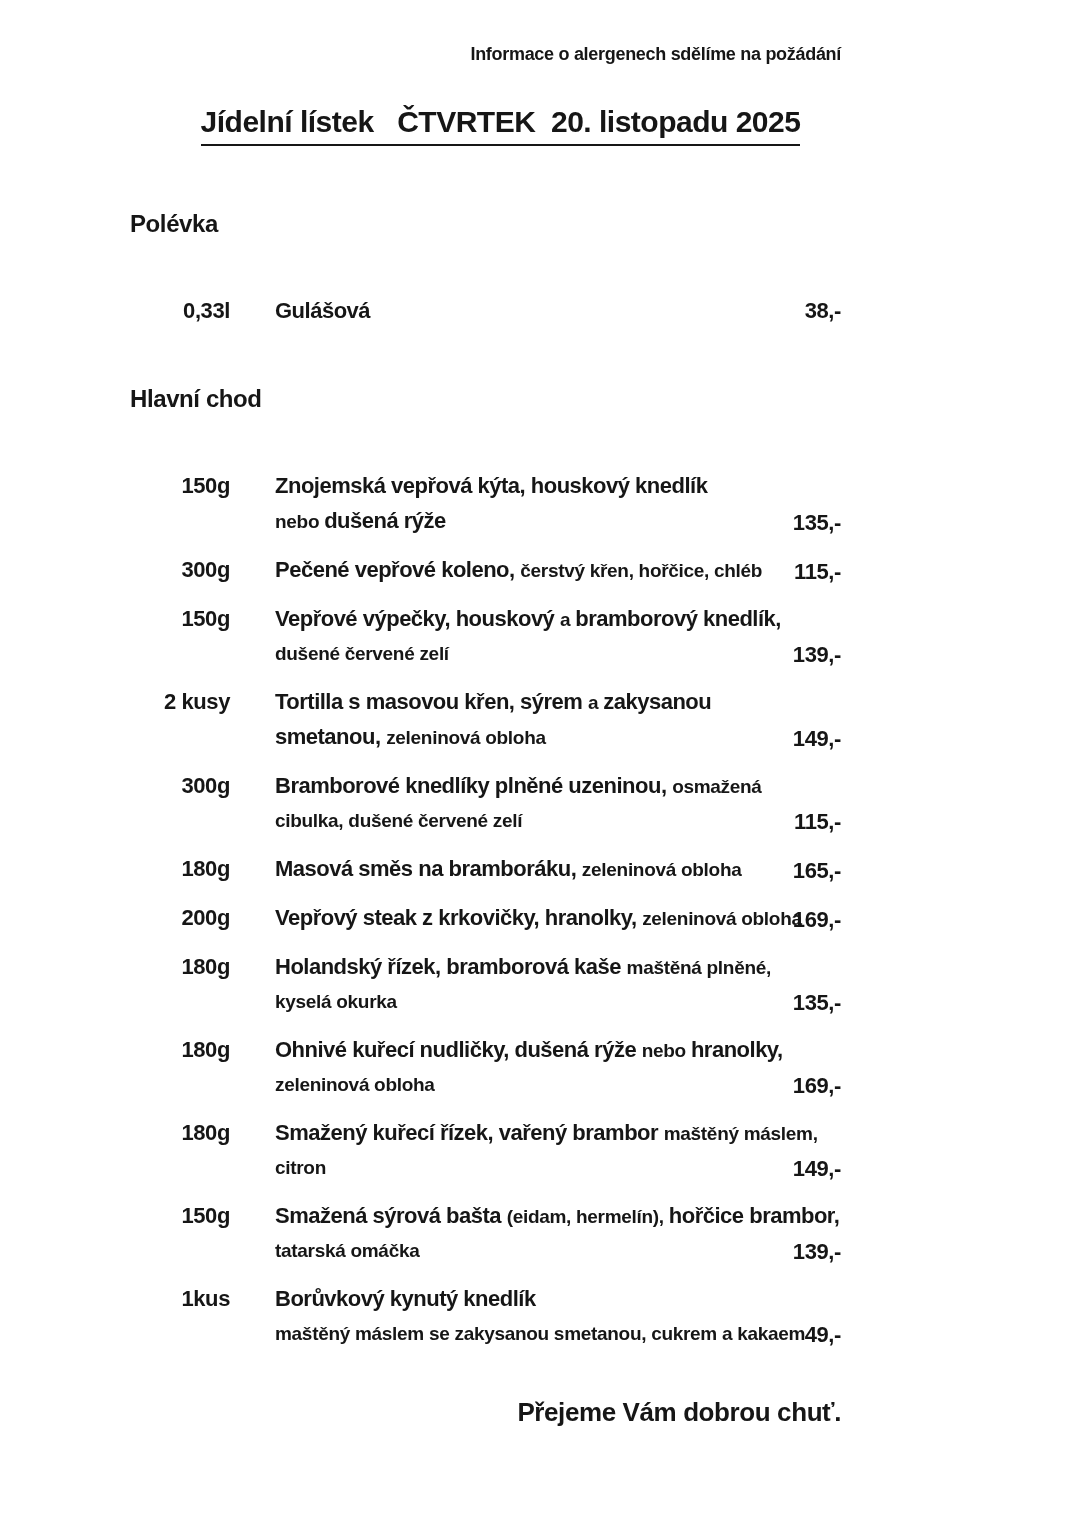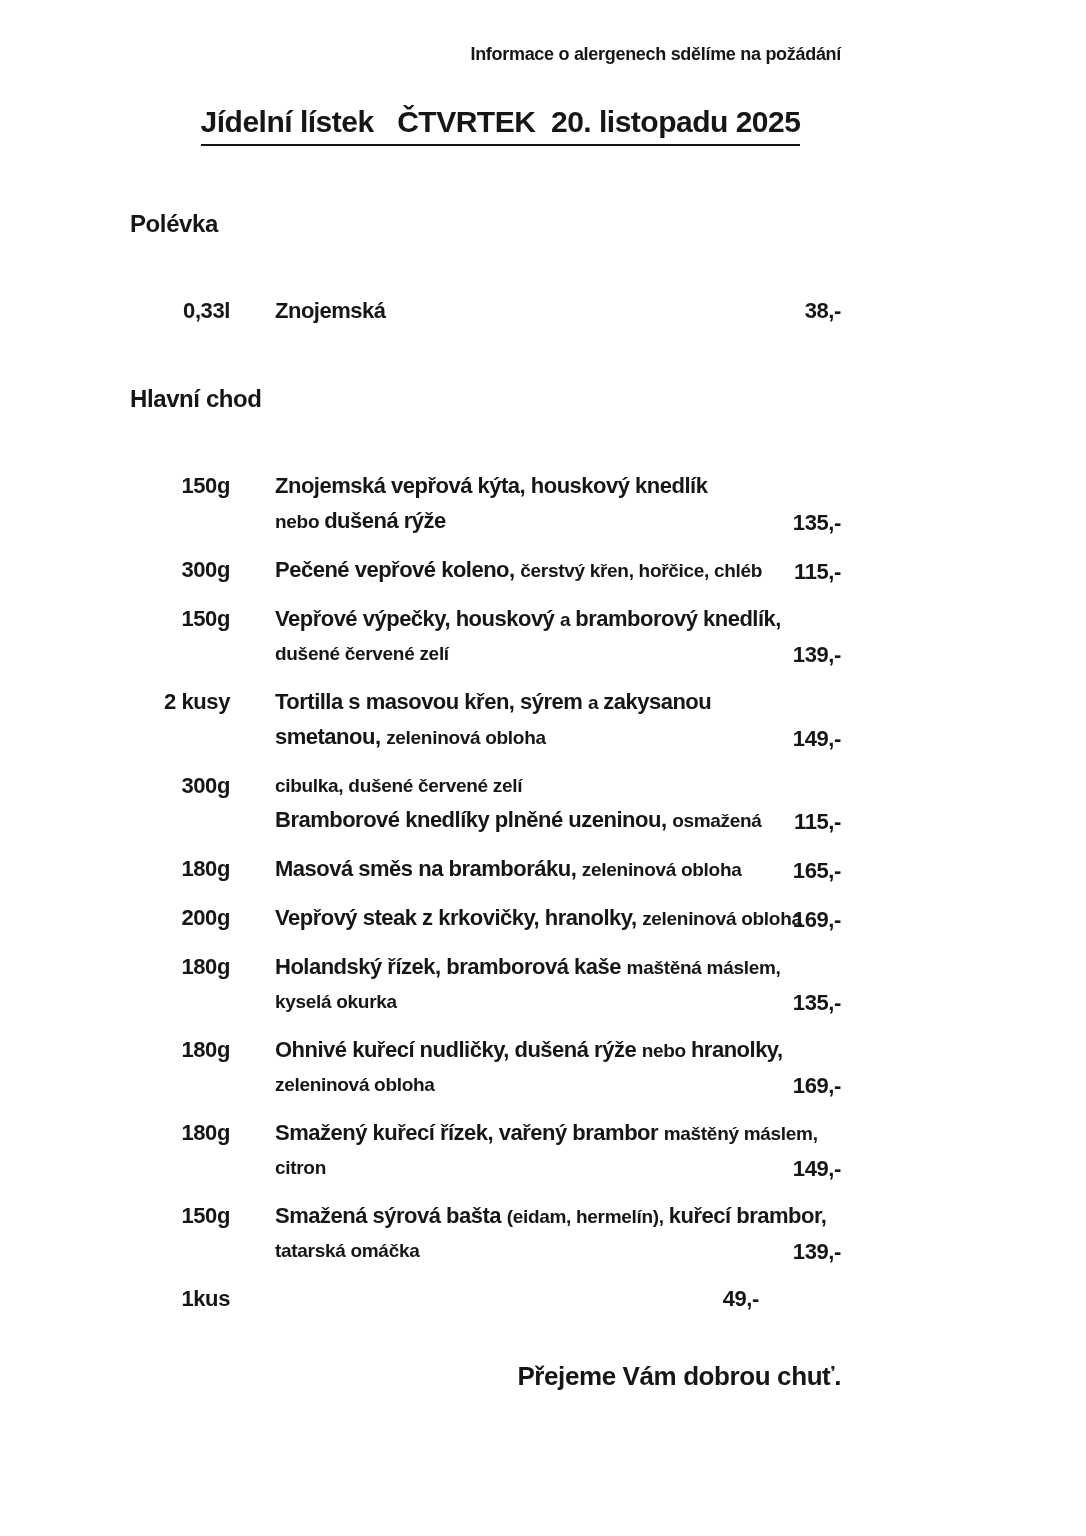--- a/index.html
+++ b/index.html
@@ -83,21 +83,21 @@
   <div class="title-wrap">
     <span class="title">Jídelní lístek   ČTVRTEK  20. listopadu 2025</span>
   </div>
 
   <div class="section-heading">Polévka</div>
 
   <div class="soup-block">
     <div class="row">
       <div class="qty">0,33l</div>
       <div class="text">
-        <div class="line s-lg">Znojemská</div>
+        <div class="line s-lg">Gulášová</div>
       </div>
       <div class="price">38,-</div>
     </div>
   </div>
 
   <div class="section-heading">Hlavní chod</div>
 
   <div class="items" id="items">
       <div class="row">
         <div class="qty">150g</div>
@@ -126,43 +126,43 @@
         <div class="qty">2 kusy</div>
         <div class="text">
           <div class="line"><span class="s-lg">Tortilla s masovou křen, sýrem </span><span class="s-sm">a </span><span class="s-lg">zakysanou</span></div>
           <div class="line"><span class="s-lg">smetanou, </span><span class="s-sm">zeleninová obloha</span></div>
         </div>
         <div class="price">149,-</div>
       </div>
       <div class="row">
         <div class="qty">300g</div>
         <div class="text">
+          <div class="line"><span class="s-lg">Bramborové knedlíky plněné uzeninou, </span><span class="s-sm">osmažená</span></div>
           <div class="line"><span class="s-sm">cibulka, dušené červené zelí</span></div>
-          <div class="line"><span class="s-lg">Bramborové knedlíky plněné uzeninou, </span><span class="s-sm">osmažená</span></div>
         </div>
         <div class="price">115,-</div>
       </div>
       <div class="row">
         <div class="qty">180g</div>
         <div class="text">
           <div class="line"><span class="s-lg">Masová směs na bramboráku, </span><span class="s-sm">zeleninová obloha</span></div>
         </div>
         <div class="price">165,-</div>
       </div>
       <div class="row">
         <div class="qty">200g</div>
         <div class="text">
           <div class="line"><span class="s-lg">Vepřový steak z krkovičky, hranolky, </span><span class="s-sm">zeleninová obloha</span></div>
         </div>
         <div class="price">169,-</div>
       </div>
       <div class="row">
         <div class="qty">180g</div>
         <div class="text">
-          <div class="line"><span class="s-lg">Holandský řízek, bramborová kaše </span><span class="s-sm">maštěná máslem,</span></div>
+          <div class="line"><span class="s-lg">Holandský řízek, bramborová kaše </span><span class="s-sm">maštěná plněné,</span></div>
           <div class="line"><span class="s-sm">kyselá okurka</span></div>
         </div>
         <div class="price">135,-</div>
       </div>
       <div class="row">
         <div class="qty">180g</div>
         <div class="text">
           <div class="line"><span class="s-lg">Ohnivé kuřecí nudličky, dušená rýže </span><span class="s-sm">nebo </span><span class="s-lg">hranolky,</span></div>
           <div class="line"><span class="s-sm">zeleninová obloha</span></div>
         </div>
@@ -172,26 +172,30 @@
         <div class="qty">180g</div>
         <div class="text">
           <div class="line"><span class="s-lg">Smažený kuřecí řízek, vařený brambor </span><span class="s-sm">maštěný máslem,</span></div>
           <div class="line"><span class="s-sm">citron</span></div>
         </div>
         <div class="price">149,-</div>
       </div>
       <div class="row">
         <div class="qty">150g</div>
         <div class="text">
-          <div class="line"><span class="s-lg">Smažená sýrová bašta </span><span class="s-sm">(eidam, hermelín), </span><span class="s-lg">kuřecí brambor,</span></div>
+          <div class="line"><span class="s-lg">Smažená sýrová bašta </span><span class="s-sm">(eidam, hermelín), </span><span class="s-lg">hořčice brambor,</span></div>
           <div class="line"><span class="s-sm">tatarská omáčka</span></div>
         </div>
         <div class="price">139,-</div>
       </div>
       <div class="row">
         <div class="qty">1kus</div>
+        <div class="text">
+          <div class="line"><span class="s-lg">Borůvkový kynutý knedlík</span></div>
+          <div class="line"><span class="s-sm">maštěný máslem se zakysanou smetanou, cukrem a kakaem</span></div>
+        </div>
         <div class="price">49,-</div>
       </div>
     </div>
 
   <div class="footer-note">Přejeme Vám dobrou chuť.</div>
 
 </div>
 
 </body></html>

